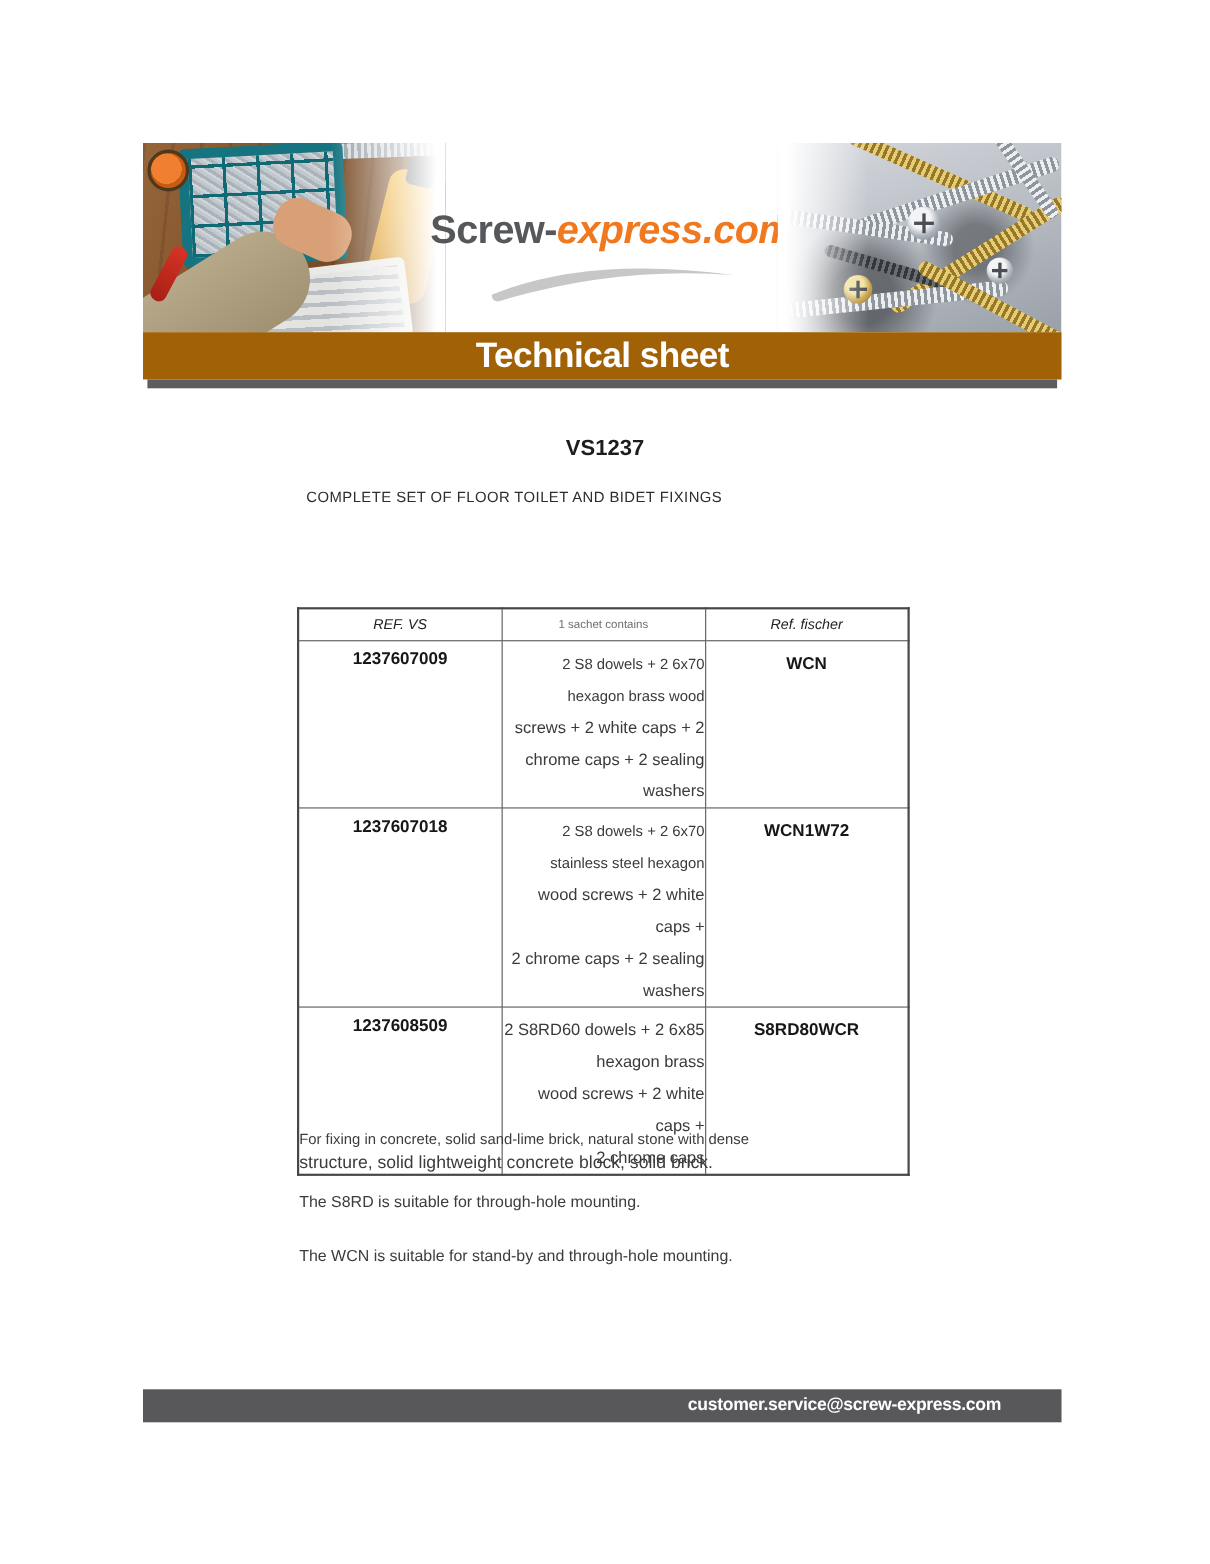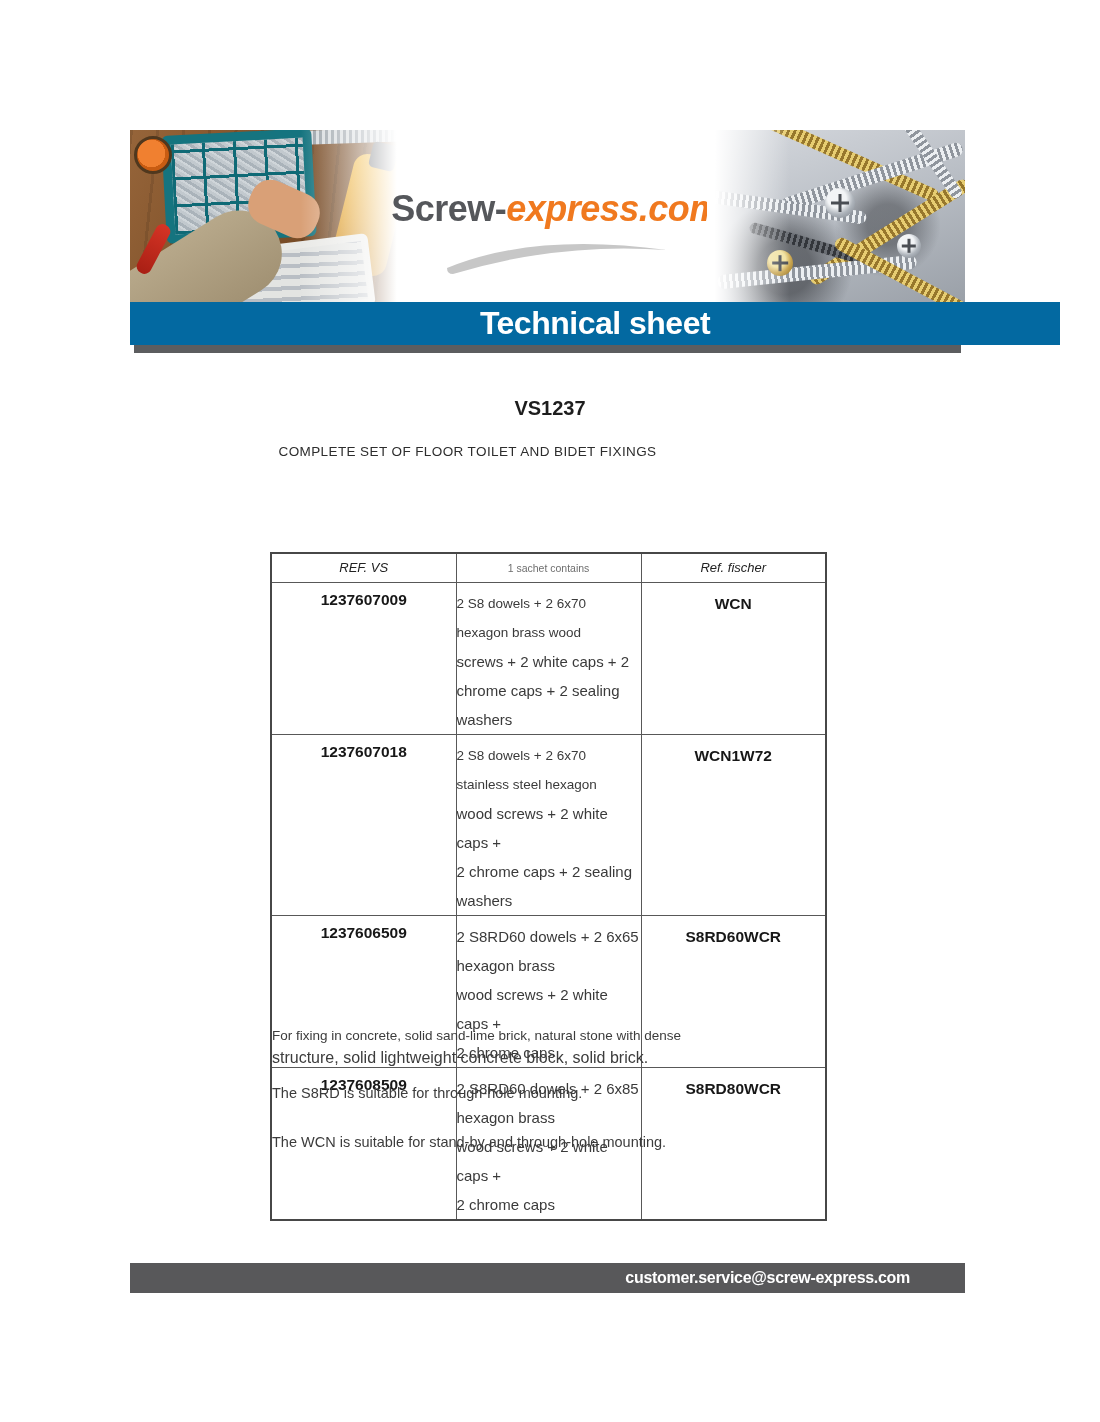--- a/index.html
+++ b/index.html
@@ -68,40 +68,40 @@
 
   
   .logo-area { position:absolute; left:275px; top:0; width:302px; height:172px; }
   .logo { position:absolute; left:50%; top:58px; transform:translateX(-50%);
     white-space:nowrap; font-size:36px; font-weight:bold; letter-spacing:-0.5px; }
   .logo .g { color:#55575b; }
   .logo .o { color:#f0791f; font-style:italic; }
   .swoosh { position:absolute; left:34px; top:106px; }
 
   
-  .orange-band { position:absolute; left:130px; top:302px; width:930px; height:43px; background:#0369a1; }
+  .orange-band { position:absolute; left:130px; top:302px; width:835px; height:43px; background:#a16207; }
   .orange-band .t { position:absolute; left:0; width:100%; top:3px; text-align:center;
     color:#ffffff; font-size:32px; font-weight:bold; letter-spacing:-0.5px; }
   .gray-bar { position:absolute; left:134px; top:345px; width:827px; height:8px; background:#5c5d5f; }
 
   
   .doc-title { position:absolute; left:0; top:397px; width:1100px; text-align:center;
     font-size:20px; font-weight:bold; color:#1d1d1d; }
   .doc-subtitle { position:absolute; left:0; top:444px; width:935px; text-align:center;
     font-size:13.5px; color:#2d2d2d; letter-spacing:0.4px; }
 
   
   .tbl { position:absolute; left:270px; top:552px; border-collapse:collapse;
     table-layout:fixed; width:557px; border:2px solid #474747; }
   .tbl th, .tbl td { border:1px solid #585858; vertical-align:top; overflow:hidden; }
   .tbl th { height:29px; vertical-align:middle; font-weight:normal;margin-left:12px; }
   .th-italic { font-style:italic; font-size:13px; color:#222; text-align:center; }
   .th-small { font-size:10.5px; color:#6e6e6e; text-align:center; }
   .c-ref { width:100px; text-align:center; font-weight:bold; font-size:15.5px; color:#171717; padding-top:8px; }
-  .c-mid { width:334px; text-align:left; color:#3a3a3a; padding-top:6px; }
+  .c-mid { width:334px; text-align:right; color:#3a3a3a; padding-top:6px; }
   .c-mid .ln { line-height:29px; font-size:15px; }
   .c-mid .ln.sm { font-size:13.5px; }
   .c-fis { width:123px; text-align:center; font-weight:bold; font-size:15.5px; color:#171717; padding-top:12px; }
   .r1 { height:124px; } .r2 { height:126px; } .r3 { height:95px; } .r4 { height:95px; }
 
   
   .notes { position:absolute; left:272px; top:1026px; width:520px; color:#3c3c3c; }
   .note-a1 { font-size:13.5px; line-height:20px; }
   .note-a2 { font-size:16px; line-height:24px; margin-left:0; }
   .note-b { font-size:14.5px; margin-top:15px; }
@@ -184,29 +184,20 @@
     </tr>
     <tr class="r2">
       <td class="c-ref">1237607018</td>
       <td class="c-mid">
         <div class="ln sm">2 S8 dowels + 2 6x70 stainless steel hexagon</div>
         <div class="ln">wood screws + 2 white caps +</div>
         <div class="ln">2 chrome caps + 2 sealing washers</div>
       </td>
       <td class="c-fis">WCN1W72</td>
     </tr>
-    <tr class="r3">
-      <td class="c-ref">1237606509</td>
-      <td class="c-mid">
-        <div class="ln">2 S8RD60 dowels + 2 6x65 hexagon brass</div>
-        <div class="ln">wood screws + 2 white caps +</div>
-        <div class="ln">2 chrome caps</div>
-      </td>
-      <td class="c-fis">S8RD60WCR</td>
-    </tr>
     <tr class="r4">
       <td class="c-ref">1237608509</td>
       <td class="c-mid">
         <div class="ln">2 S8RD60 dowels + 2 6x85 hexagon brass</div>
         <div class="ln">wood screws + 2 white caps +</div>
         <div class="ln">2 chrome caps</div>
       </td>
       <td class="c-fis">S8RD80WCR</td>
     </tr>
   </tbody>

